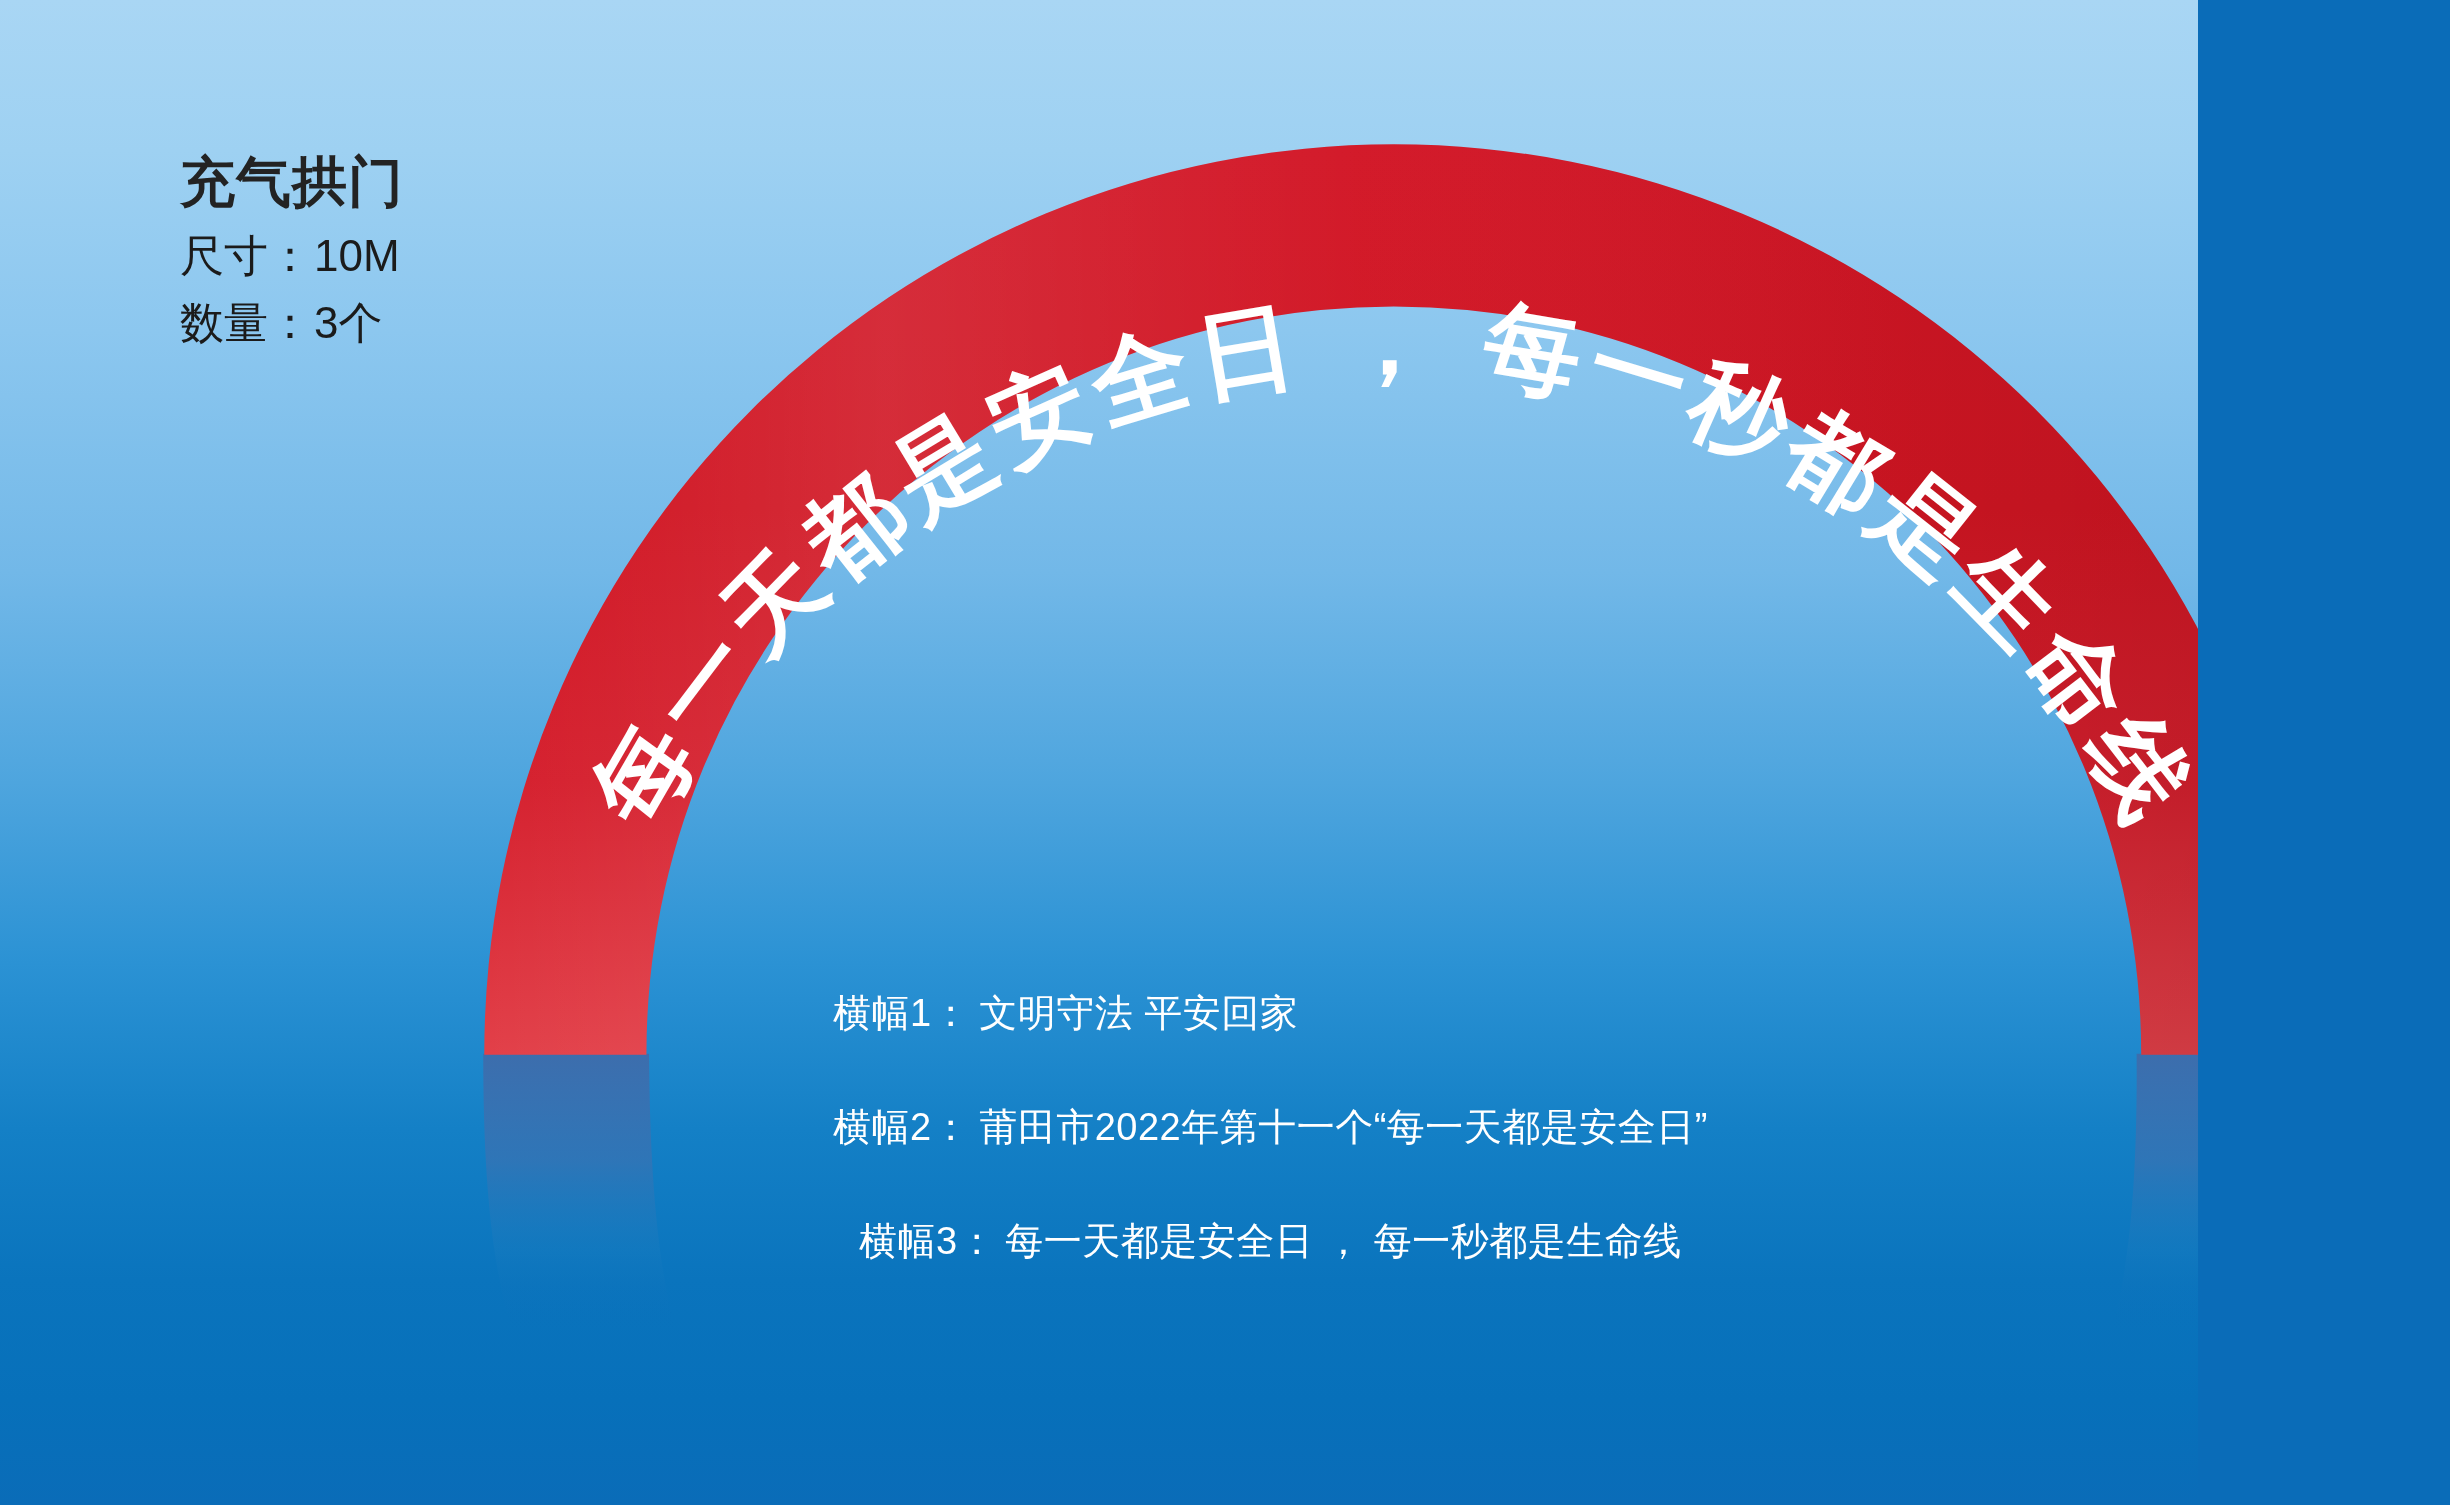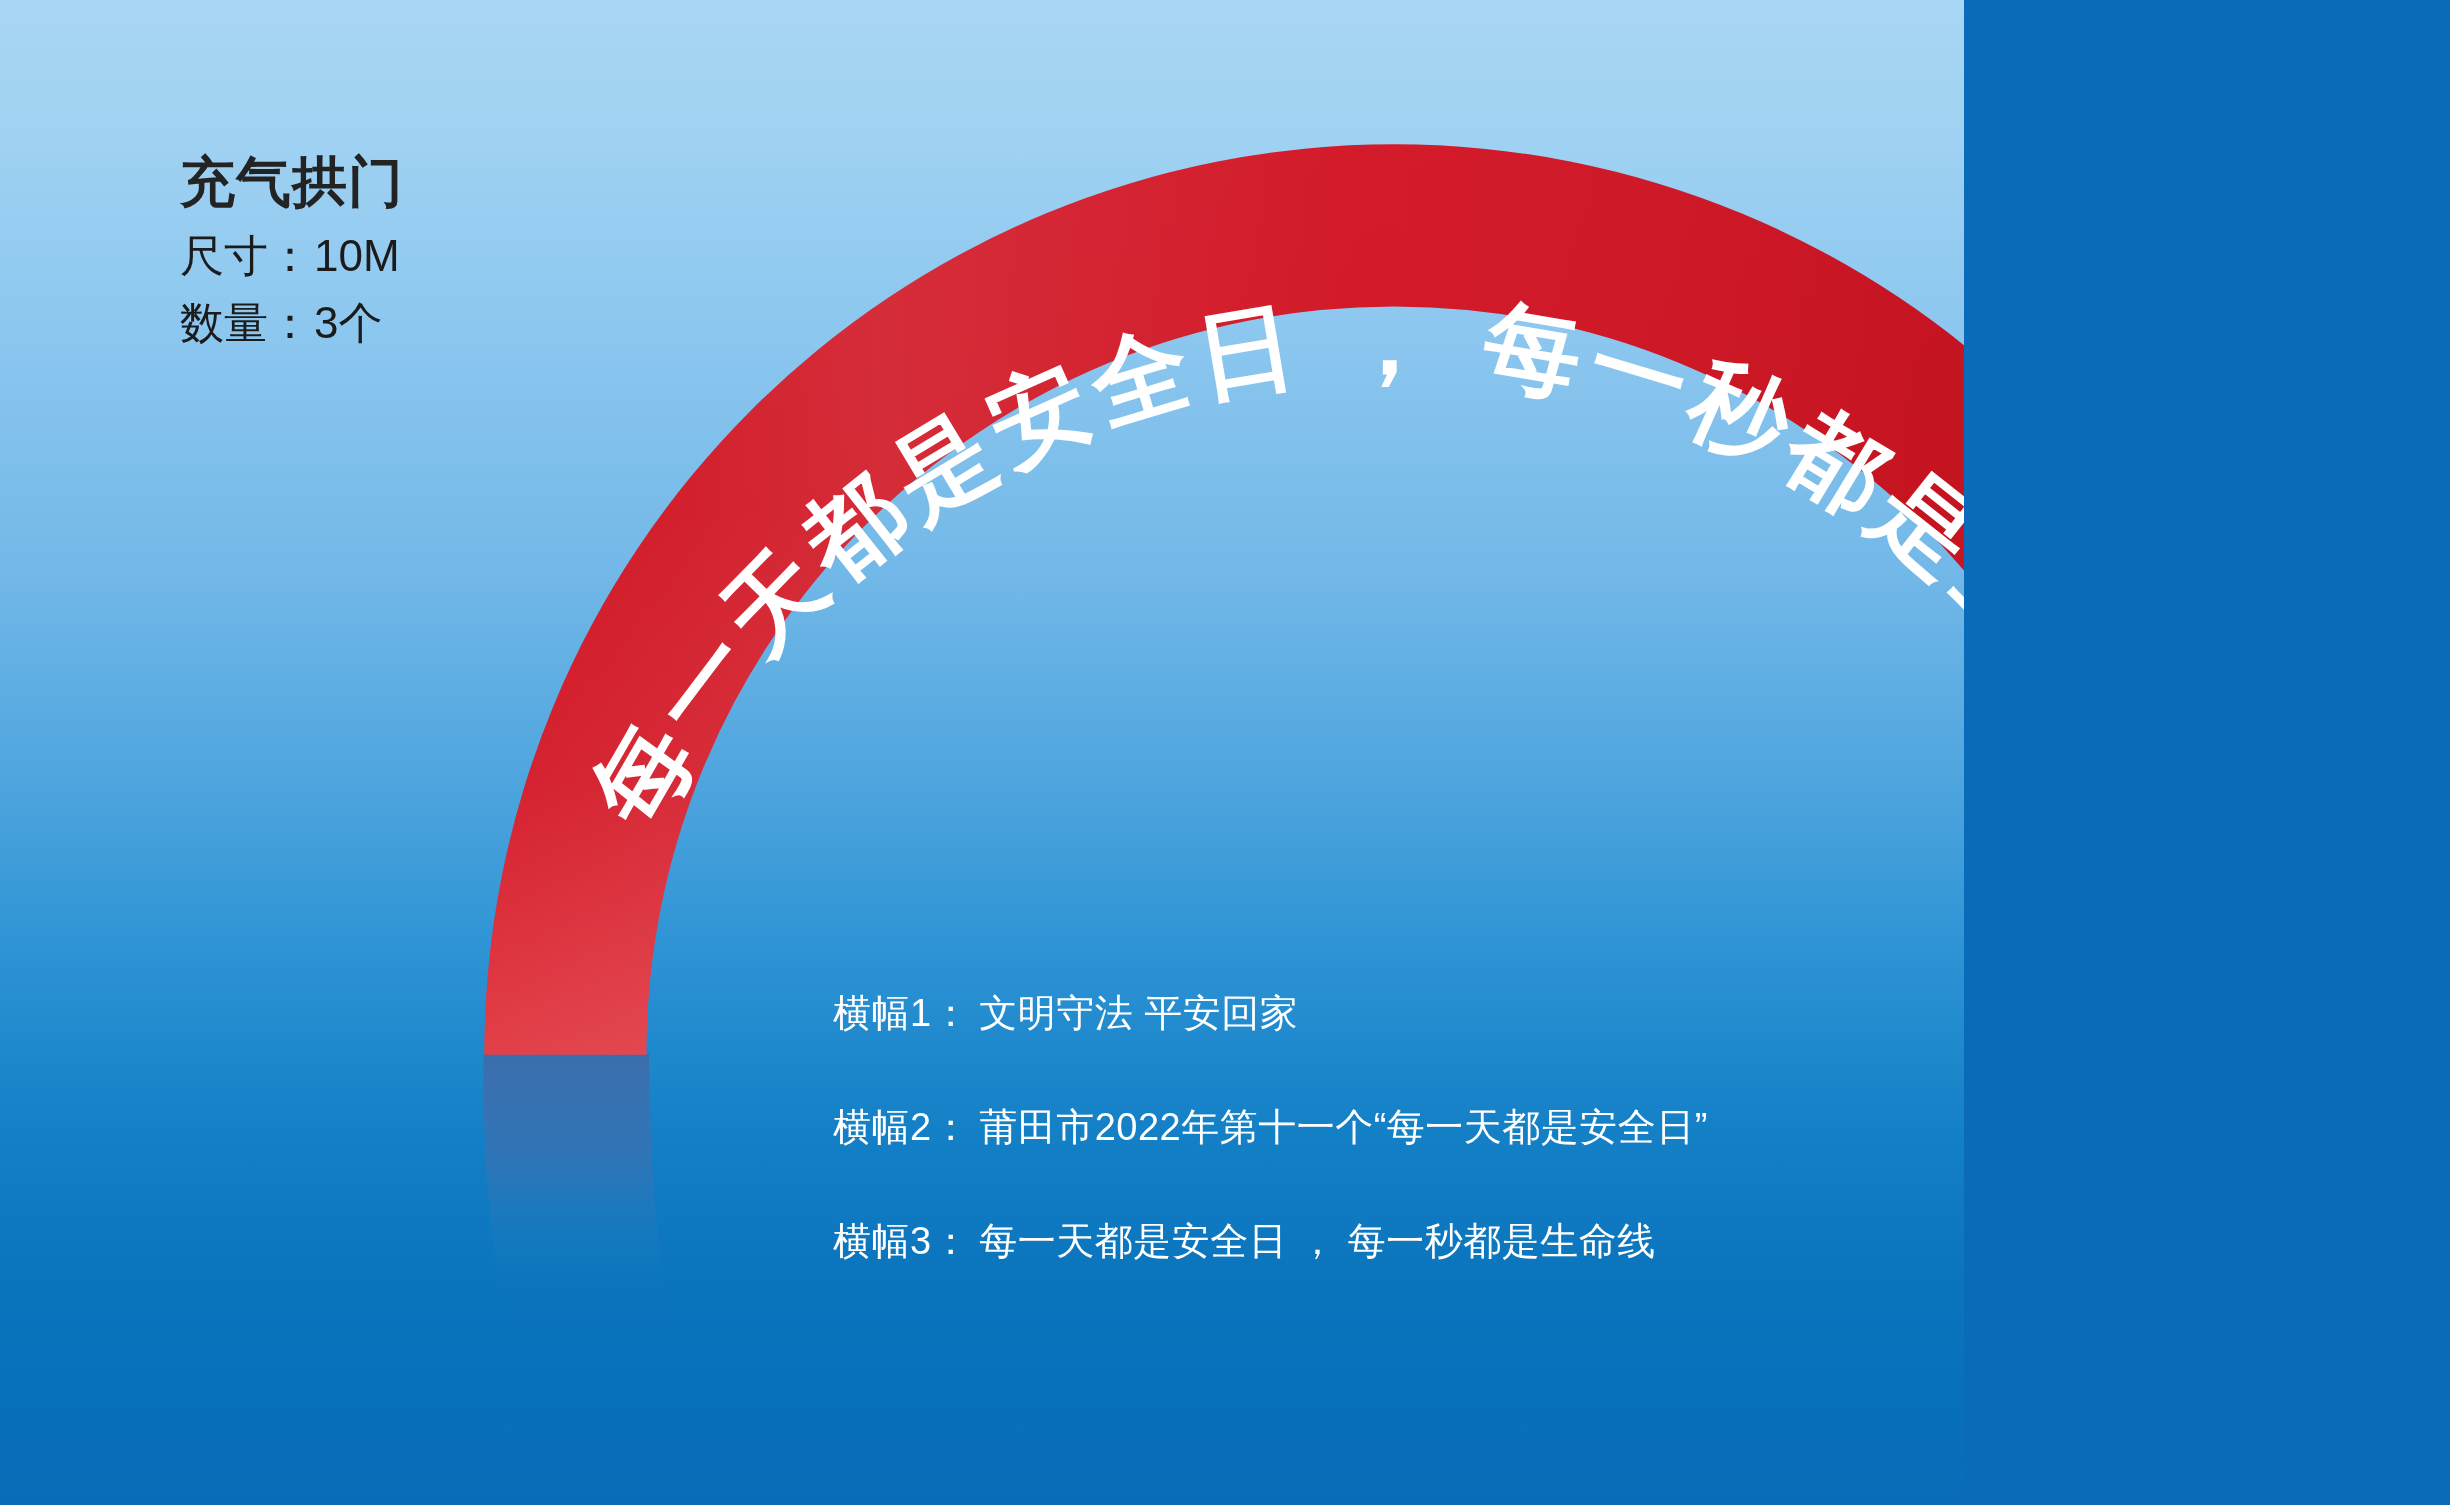--- a/index.html
+++ b/index.html
@@ -2,21 +2,21 @@
 <html style="font-size:8.2px"><head>
 <meta charset="utf-8">
 <style>
   html, body {
     margin: 0;
     padding: 0;
     background: #0a6cb8;
   }
   #stage {
     position: relative;
-    width: 1964px;
+    width: 2198px;
     height: 1505px;
     overflow: hidden;
     font-family: "Liberation Sans", "DejaVu Sans", sans-serif;
     background: linear-gradient(to bottom,
       #a9d6f4 0%,
       #9ed1f2 10%,
       #8cc7ef 22%,
       #72b8e8 38%,
       #4ea5de 52%,
       #2b92d4 64%,
@@ -69,21 +69,21 @@
     z-index: 50;
   }
   .banner-line {
     font-size: 38px;
     color: #ffffff;
     line-height: 1.0;
     white-space: nowrap;
     margin-bottom: 76px;
     letter-spacing: 0.5px;
   }
-  .banner-line:last-child { margin-bottom: 0; }
+  .banner-line:last-child { margin-bottom: 0; text-align: center; }
   .banner-label { }
   .banner-colon { }
   .banner-text { margin-left: 9px; }
 </style>
 </head>
 <body>
 
 <div id="stage">
 
   <div id="info-block">

